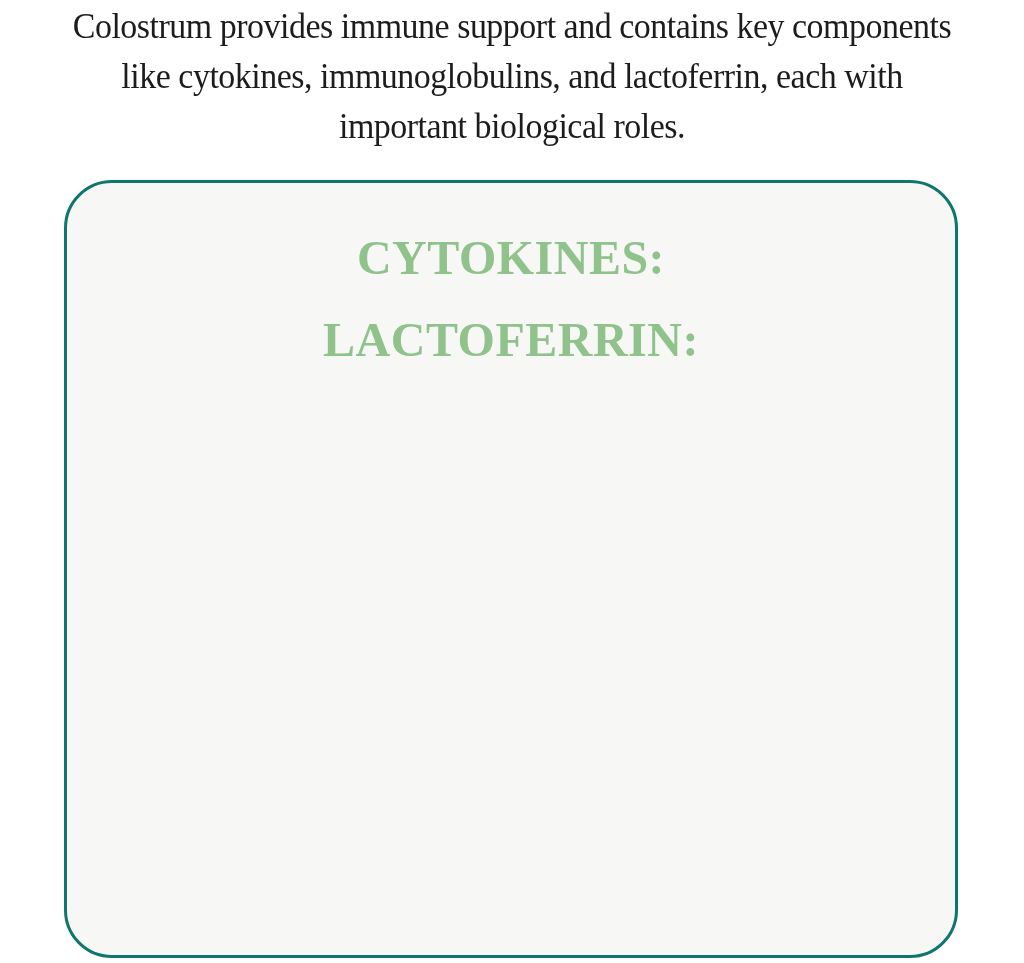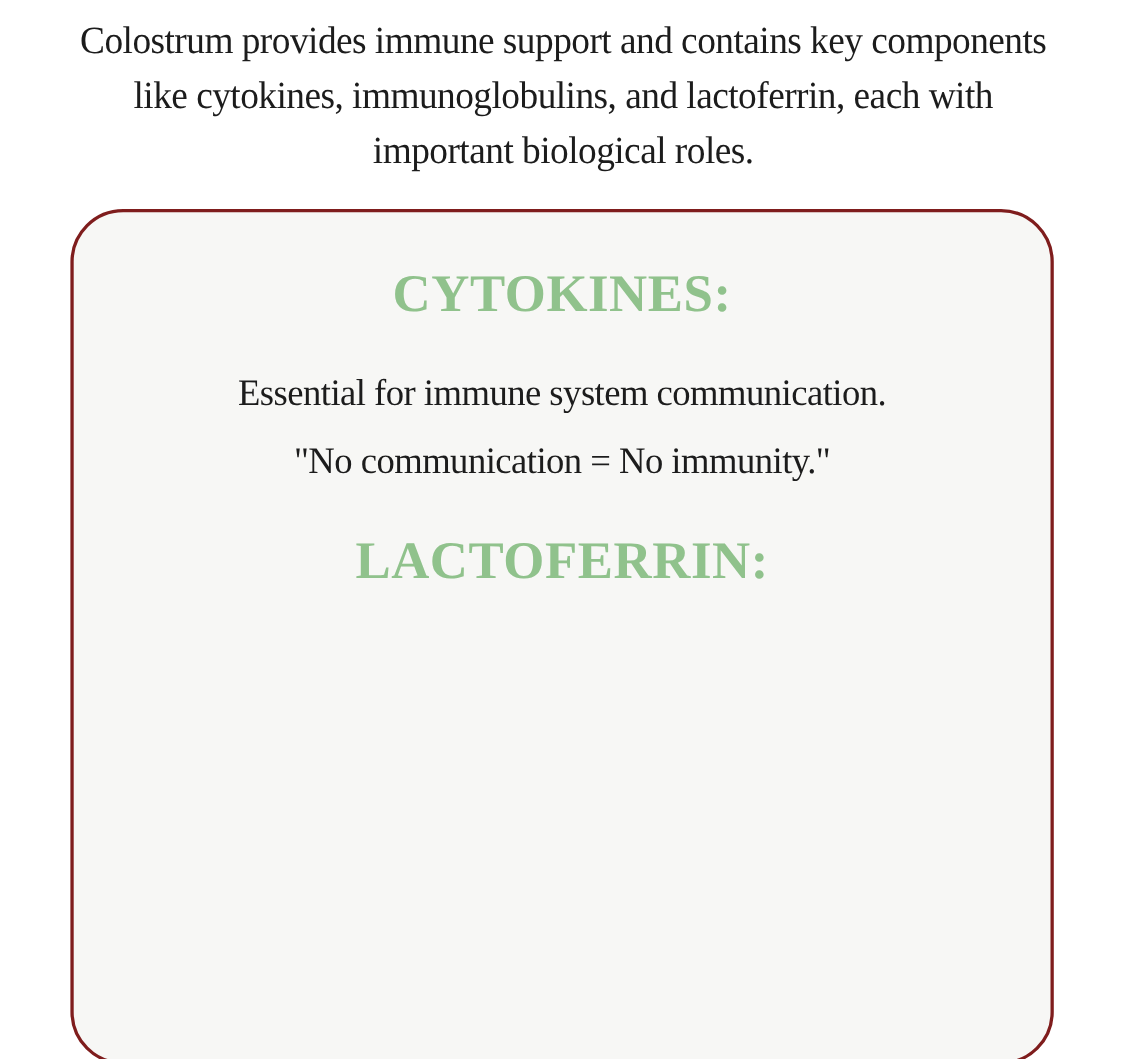--- a/index.html
+++ b/index.html
@@ -5,39 +5,39 @@
   html, body {
     margin: 0;
     padding: 0;
     width: 1024px;
     height: 963px;
     background: #ffffff;
     overflow: hidden;
     font-family: "Liberation Serif", serif;
   }
   .intro {
-    padding-top: 12px;
+    padding-top: 2px;
     text-align: center;
     color: #1c1c1c;
     font-size: 35px;
     line-height: 50px;
     letter-spacing: -0.5px;
   }
   .intro .line {
     display: block;
     transform: scaleX(0.97);
     transform-origin: center;
   }
   .card {
     box-sizing: border-box;
     margin: 28px auto 0 64px;
     width: 894px;
     height: 778px;
     background: #f7f7f5;
-    border: 3px solid #7f1d1d;
+    border: 3px solid #0f766e;
     border-radius: 48px;
     text-align: center;
   }
   .section-heading {
     margin: 36px 0 0 0;
     font-size: 48px;
     line-height: 46px;
     font-weight: bold;
     color: #90c28c;
     letter-spacing: 0.5px;
@@ -63,21 +63,17 @@
 
 <div class="intro">
   <span class="line">Colostrum provides immune support and contains key components</span>
   <span class="line">like cytokines, immunoglobulins, and lactoferrin, each with</span>
   <span class="line">important biological roles.</span>
 </div>
 
 <div class="card">
 
   <h2 class="section-heading first">CYTOKINES:</h2>
-  <div class="section-body">
-    <span class="line">Essential for immune system communication.</span>
-    <span class="line">"No communication = No immunity."</span>
-  </div>
 
 
   <h2 class="section-heading">LACTOFERRIN:</h2>
 
 </div>
 
 </body></html>

